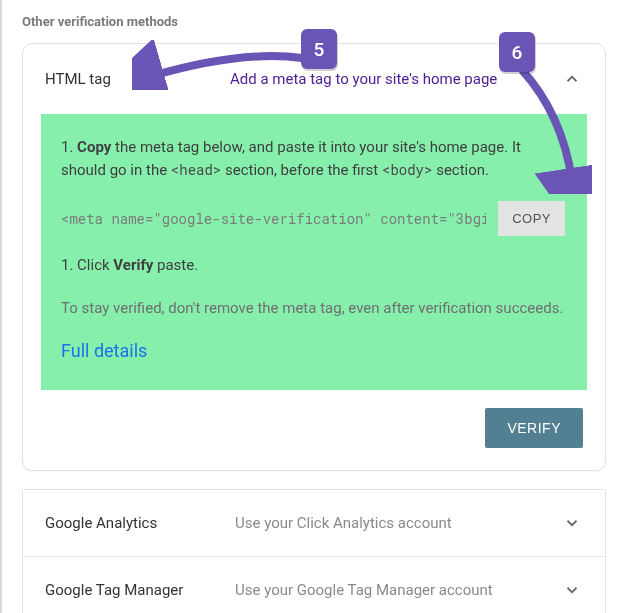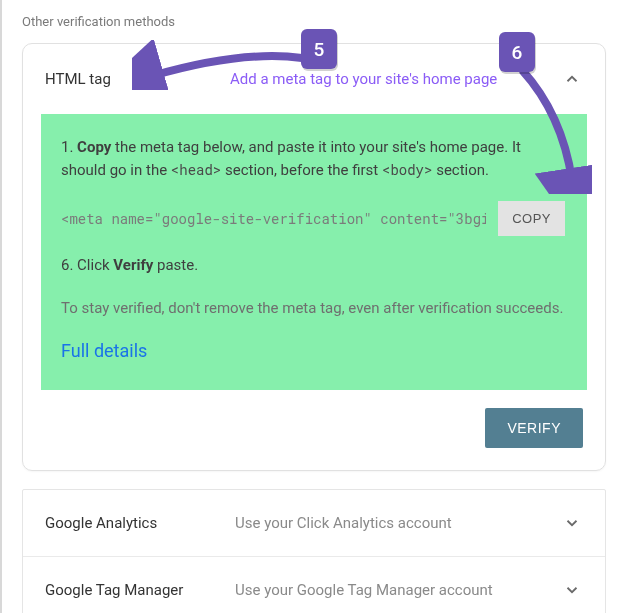--- a/index.html
+++ b/index.html
@@ -12,20 +12,21 @@
     border-left: 2px solid #d8d8d8;
     position: relative;
   }
   .page {
     padding: 14px 20px 0 20px;
   }
   .section-label {
     font-size: 13px;
     color: #7a7a7a;
     margin-bottom: 14px;
+    font-weight: bold;
   }
   .card {
     border: 1px solid #e1e1e1;
     border-radius: 10px;
     margin-bottom: 18px;
     box-shadow: 0 1px 2px rgba(0,0,0,0.04);
   }
   .accordion-header {
     display: flex;
     align-items: center;
@@ -33,21 +34,21 @@
     cursor: pointer;
   }
   .accordion-title {
     width: 185px;
     font-size: 15px;
     color: #333;
   }
   .accordion-desc {
     flex: 1;
     font-size: 15px;
-    color: #8b5cf6;
+    color: #4c1d95;
   }
   .chevron {
     width: 22px;
     height: 22px;
     color: #6a6a6a;
     display: flex;
     align-items: center;
     justify-content: center;
   }
   .panel {
@@ -182,21 +183,21 @@
       <div class="step">
         <span>1. </span><b>Copy</b><span> the meta tag below, and paste it into your site's home page. It should go in the </span><code class="inline">&lt;head&gt;</code><span> section, before the first </span><code class="inline">&lt;body&gt;</code><span> section.</span>
       </div>
 
       <div class="meta-row">
         <div class="meta-code">&lt;meta name="google-site-verification" content="3bgiuEEfHwBiNue</div>
         <button class="copy-btn">COPY</button>
       </div>
 
       <div class="step">
-        <span>6. Click </span><b>Verify</b><span> paste.</span>
+        <span>1. Click </span><b>Verify</b><span> paste.</span>
       </div>
 
       <div class="stay-note">To stay verified, don't remove the meta tag, even after verification succeeds.</div>
 
       <a href="#" class="full-details">Full details</a>
     </div>
 
     <div class="verify-row">
       <button class="verify-btn">VERIFY</button>
     </div>

